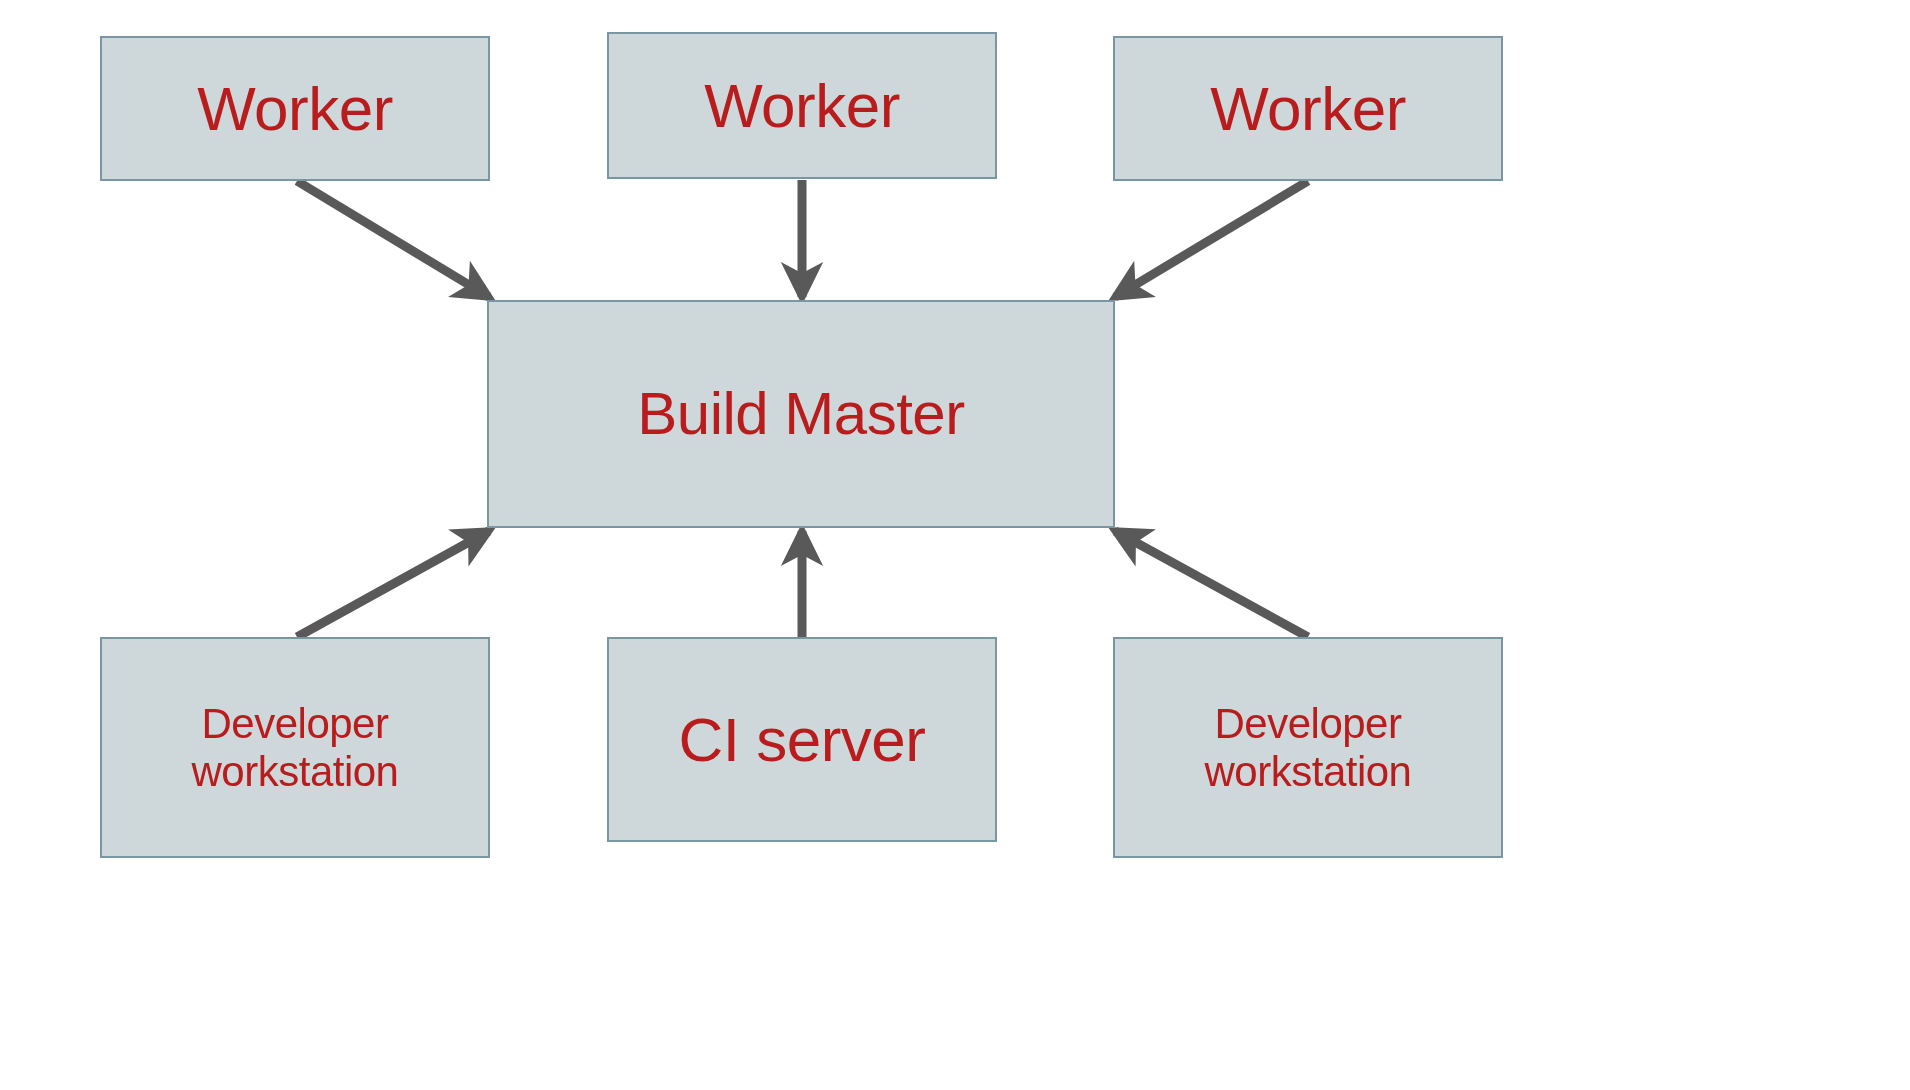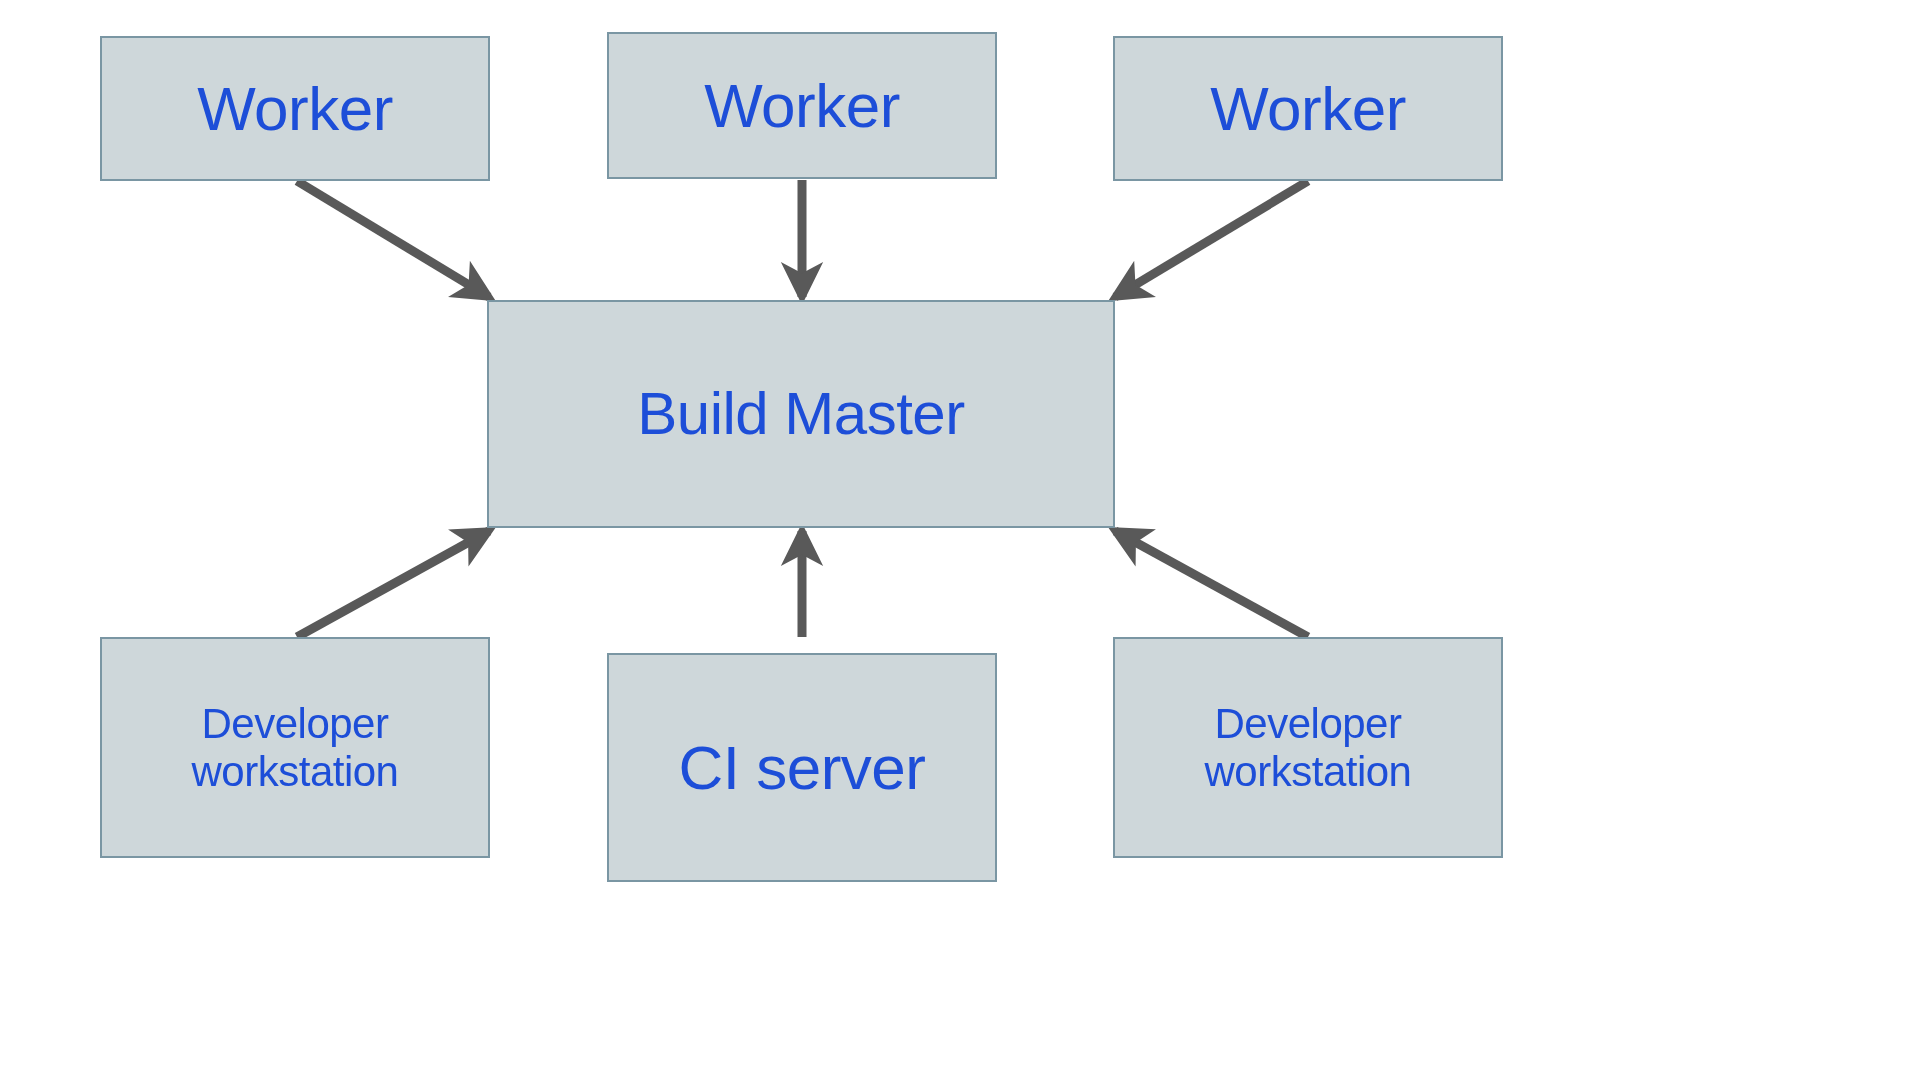--- a/index.html
+++ b/index.html
@@ -30,21 +30,21 @@
     position: absolute;
     box-sizing: border-box;
     background: #ced7da;
     border: 2px solid #7a96a3;
     display: flex;
     align-items: center;
     justify-content: center;
     text-align: center;
   }
   .node-label {
-    color: #1d4ed8;
+    color: #b91c1c;
     font-family: "Liberation Sans", sans-serif;
     font-weight: 400;
     line-height: 1.12;
     white-space: pre-line;
     letter-spacing: -0.5px;
   }
   .size-worker   { font-size: 62px; }
   .size-master   { font-size: 60px; }
   .size-ci       { font-size: 62px; }
   .size-dev      { font-size: 42px; }
@@ -80,21 +80,21 @@
       <div class="node-box" style="left: 1113px; top: 36px; width: 390px; height: 145px;">
         <span class="node-label size-worker">Worker</span>
       </div>
       <div class="node-box" style="left: 487px; top: 300px; width: 628px; height: 228px;">
         <span class="node-label size-master">Build Master</span>
       </div>
       <div class="node-box" style="left: 100px; top: 637px; width: 390px; height: 221px;">
         <span class="node-label size-dev">Developer
 workstation</span>
       </div>
-      <div class="node-box" style="left: 607px; top: 637px; width: 390px; height: 229px; margin-top: 16px;">
+      <div class="node-box" style="left: 607px; top: 637px; width: 390px; height: 205px;">
         <span class="node-label size-ci">CI server</span>
       </div>
       <div class="node-box" style="left: 1113px; top: 637px; width: 390px; height: 221px;">
         <span class="node-label size-dev">Developer
 workstation</span>
       </div>
     </div>
 
 </div>
 

